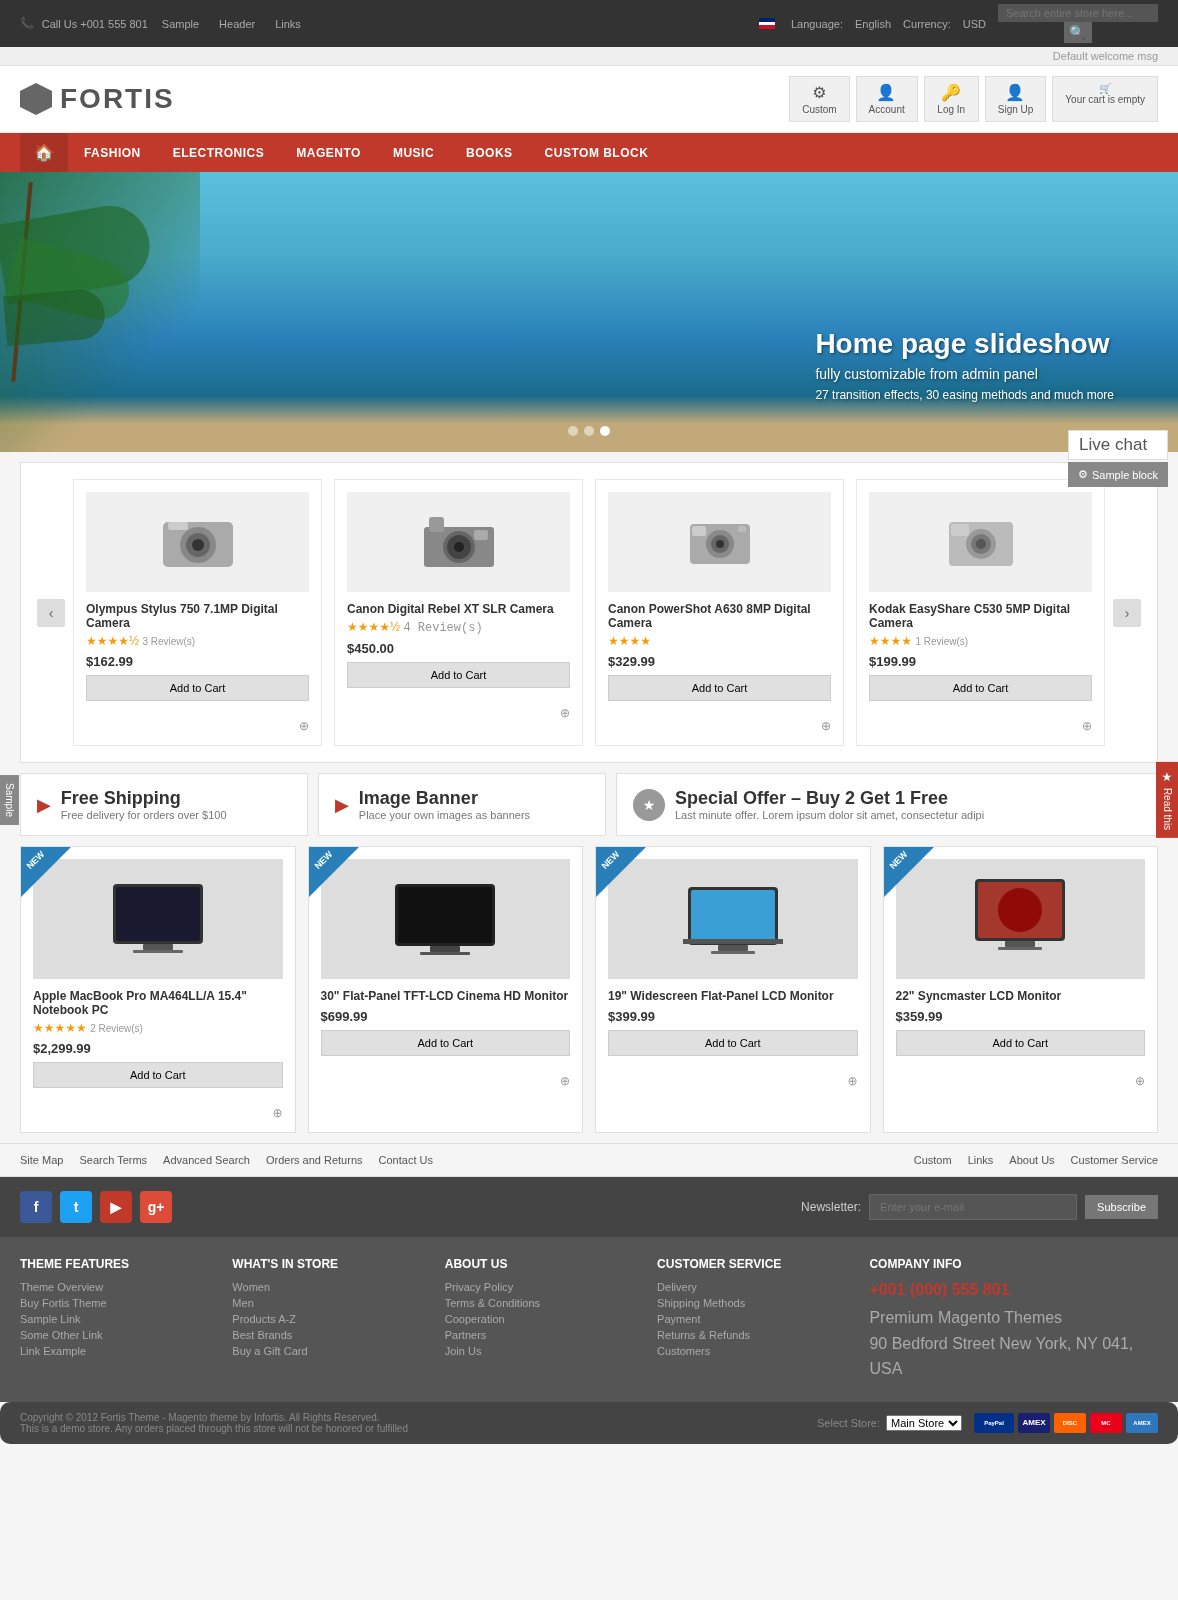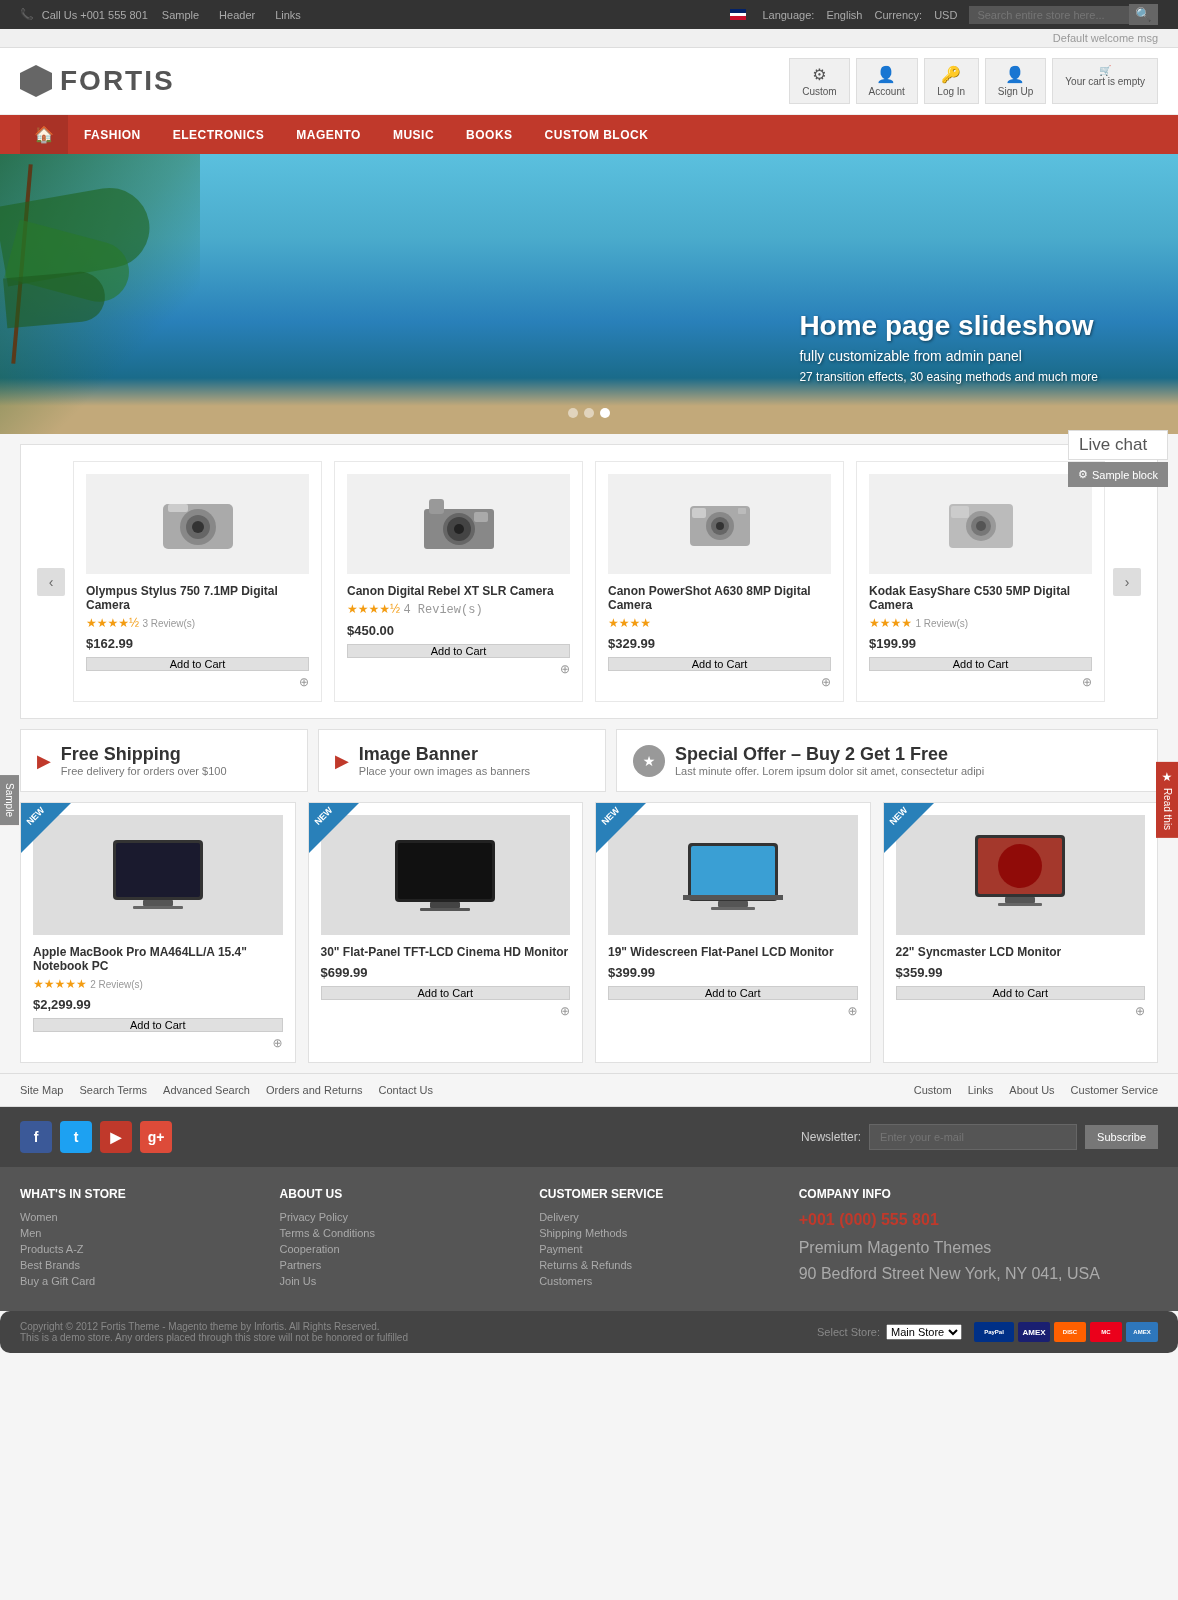--- a/index.html
+++ b/index.html
@@ -3,21 +3,21 @@
   <meta charset="utf-8">
   <style>
     * { margin: 0; padding: 0; box-sizing: border-box; }
     body { font-family: Arial, sans-serif; font-size: 12px; background: #f5f5f5; width: 1178px; }
 
     
     .top-bar { background: #333; color: #aaa; padding: 4px 20px; display: flex; align-items: center; justify-content: space-between; font-size: 11px; }
     .top-bar a { color: #aaa; text-decoration: none; margin: 0 6px; }
     .top-bar-left { display: flex; align-items: center; gap: 8px; }
     .top-bar-right { display: flex; align-items: center; gap: 12px; }
-    .search-box { display: flex; align-items: center; }
+    .search-box { display: flex; align-items: center; flex-direction: column; }
     .search-box input { background: #555; border: none; color: #ccc; padding: 3px 8px; font-size: 11px; width: 160px; }
     .search-box button { background: #666; border: none; color: #ccc; padding: 3px 6px; cursor: pointer; }
     .flag { display: inline-block; width: 16px; height: 11px; background: linear-gradient(180deg, #012169 33%, #fff 33%, #fff 66%, #C8102E 66%); margin-right: 4px; font-size: 9px; }
 
     
     .header { background: #fff; padding: 10px 20px; display: flex; align-items: center; justify-content: space-between; border-bottom: 1px solid #eee; }
     .logo { display: flex; align-items: center; gap: 8px; }
     .logo-hex { width: 32px; height: 32px; background: #666; clip-path: polygon(50% 0%, 100% 25%, 100% 75%, 50% 100%, 0% 75%, 0% 25%); }
     .logo-text { font-size: 28px; font-weight: bold; color: #555; letter-spacing: 2px; }
     .header-actions { display: flex; gap: 6px; }
@@ -25,36 +25,36 @@
     .header-btn .btn-icon { font-size: 16px; margin-bottom: 2px; }
     .cart-btn { display: flex; flex-direction: column; align-items: center; padding: 6px 12px; background: #f0f0f0; border: 1px solid #ddd; cursor: pointer; font-size: 10px; color: #555; min-width: 100px; }
 
     
     .nav { background: #c0392b; padding: 0 20px; display: flex; align-items: center; }
     .nav-home { background: #a93226; padding: 10px 14px; color: white; font-size: 16px; cursor: pointer; }
     .nav-item { padding: 12px 16px; color: white; font-size: 12px; font-weight: bold; cursor: pointer; text-transform: uppercase; letter-spacing: 0.5px; }
 
     
     .slideshow { position: relative; width: 100%; height: 280px; overflow: hidden; background: #1a6b8a; }
-    .slideshow-overlay { position: absolute; bottom: 50px; right: 80px; color: white; text-shadow: 1px 1px 3px rgba(0,0,0,0.5); }
+    .slideshow-overlay { position: absolute; bottom: 50px; right: 64px; color: white; text-shadow: 1px 1px 3px rgba(0,0,0,0.5); }
     .slideshow-title { font-size: 28px; font-weight: bold; margin-bottom: 6px; }
     .slideshow-sub { font-size: 14px; margin-bottom: 6px; }
     .slideshow-desc { font-size: 12px; }
     .slideshow-dots { position: absolute; bottom: 16px; right: 50%; transform: translateX(50%); display: flex; gap: 6px; }
     .dot { width: 10px; height: 10px; border-radius: 50%; background: rgba(255,255,255,0.5); cursor: pointer; }
     .dot.active { background: white; }
     .carousel { display: flex; align-items: center; gap: 8px; }
     .carousel-btn { width: 28px; height: 28px; background: #ddd; border: none; cursor: pointer; border-radius: 2px; font-size: 14px; color: #666; flex-shrink: 0; }
     .products-grid { display: flex; gap: 12px; flex: 1; }
     .product-card { flex: 1; border: 1px solid #e8e8e8; padding: 12px; text-align: center; }
     .product-img { width: 100%; height: 100px; background: #f0f0f0; display: flex; align-items: center; justify-content: center; margin-bottom: 10px; font-size: 40px; }
     .product-name { font-size: 12px; color: #333; margin-bottom: 4px; font-weight: bold; text-align: left; }
     .stars { color: #f39c12; font-size: 12px; margin-bottom: 2px; text-align: left; }
     .price { color: #333; font-size: 13px; font-weight: bold; margin: 6px 0; text-align: left; }
-    .add-to-cart { background: #e0e0e0; border: 1px solid #ccc; padding: 0 12px; font-size: 11px; cursor: pointer; width: 100%; margin-bottom: 4px; }
+    .add-to-cart { background: #e0e0e0; border: 1px solid #ccc; padding: 6px 12px; font-size: 11px; cursor: pointer; width: 100%; margin-bottom: 18px; }
     .wishlist-btn { float: right; color: #999; font-size: 12px; cursor: pointer; }
 
     
     .promo-row { display: flex; gap: 10px; margin: 10px 20px; }
     .promo-card { flex: 1; background: white; border: 1px solid #e0e0e0; padding: 14px 16px; display: flex; align-items: center; gap: 10px; }
     .promo-icon { font-size: 18px; color: #c0392b; }
     .promo-title { font-size: 18px; font-weight: bold; color: #333; }
     .promo-subtitle { font-size: 11px; color: #777; }
     .promo-star { width: 32px; height: 32px; background: #999; border-radius: 50%; display: flex; align-items: center; justify-content: center; color: white; font-size: 14px; flex-shrink: 0; }
     .product-card2 { flex: 1; background: white; border: 1px solid #e0e0e0; padding: 12px; text-align: center; position: relative; }
@@ -435,20 +435,28 @@
   </div>
   <div class="newsletter">
     <span>Newsletter:</span>
     <input type="email" placeholder="Enter your e-mail" style="">
     <button>Subscribe</button>
   </div>
 </div>
 
 <div class="footer-cols">
   <div class="footer-col">
+    <div class="footer-col-title">Theme Features</div>
+    <a>Theme Overview</a>
+    <a>Buy Fortis Theme</a>
+    <a>Sample Link</a>
+    <a>Some Other Link</a>
+    <a>Link Example</a>
+  </div>
+  <div class="footer-col">
     <div class="footer-col-title">What's in Store</div>
     <a>Women</a>
     <a>Men</a>
     <a>Products A-Z</a>
     <a>Best Brands</a>
     <a>Buy a Gift Card</a>
   </div>
   <div class="footer-col">
     <div class="footer-col-title">About Us</div>
     <a>Privacy Policy</a>

